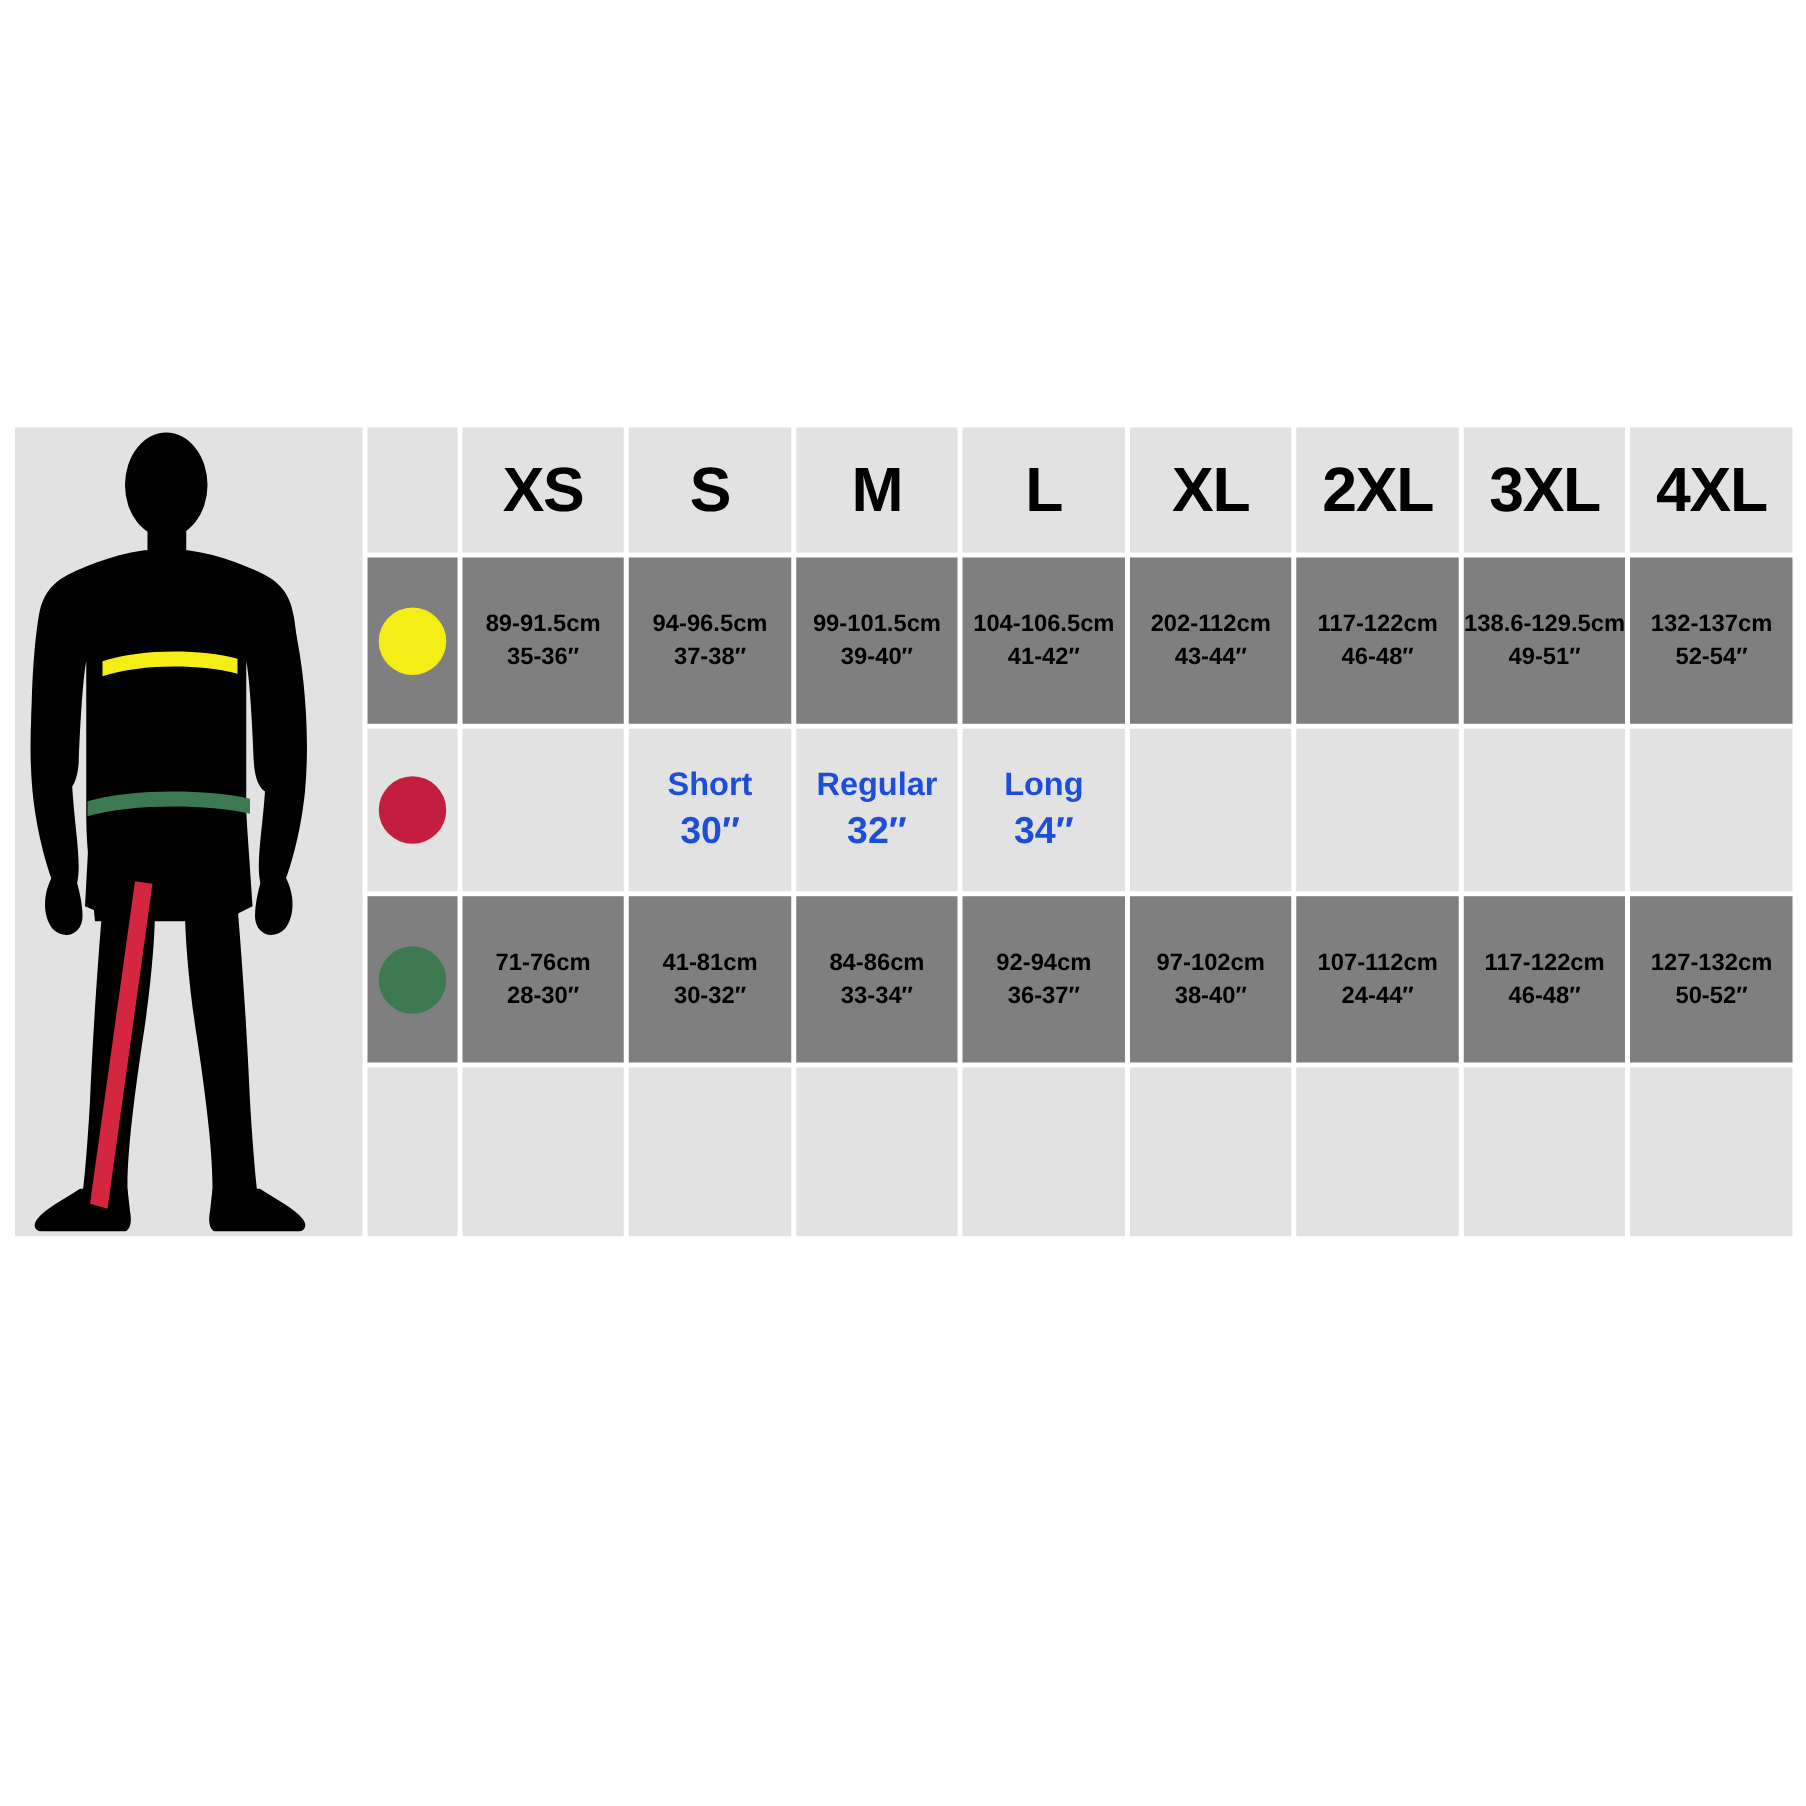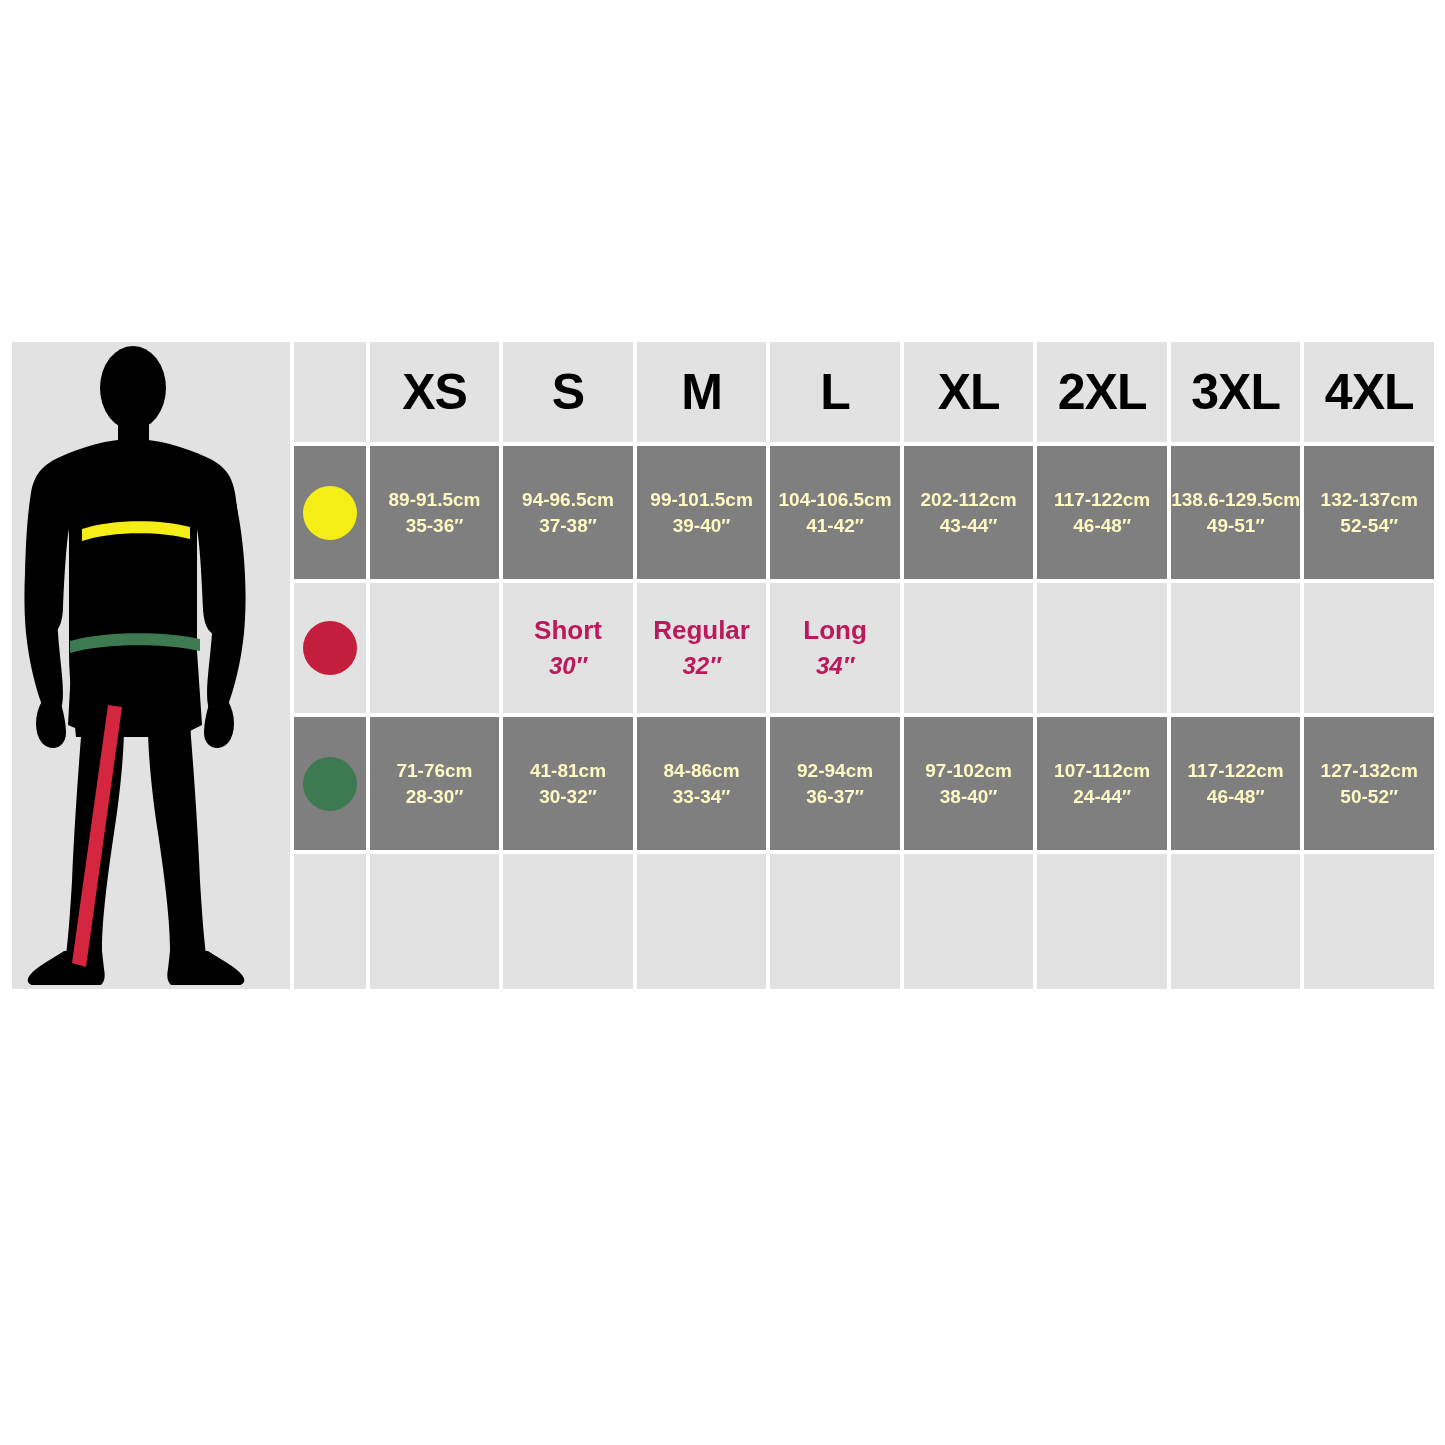--- a/index.html
+++ b/index.html
@@ -59,33 +59,33 @@
   .size-label {
     font-size: 50px;
     font-weight: bold;
     color: #000000;
     line-height: 1;
     letter-spacing: -1px;
   }
   .meas {
     font-size: 19px;
     font-weight: bold;
-    color: #fef9c3;
+    color: #000000;
     line-height: 1.35;
     white-space: nowrap;
   }
   .leng {
     font-size: 26px;
     font-weight: bold;
-    color: #be185d;
+    color: #1d4ed8;
     line-height: 1.35;
     white-space: nowrap;
     text-align: center;
   }
-  .leng .num { font-size: 24px; font-style: italic; }
+  .leng .num { font-size: 30px; }
 
   
   .dot {
     width: 54px;
     height: 54px;
     border-radius: 50%;
     margin: 0 auto;
   }
   .dot-yellow { background: #f5ee16; }
   .dot-red    { background: #c41e3f; }

